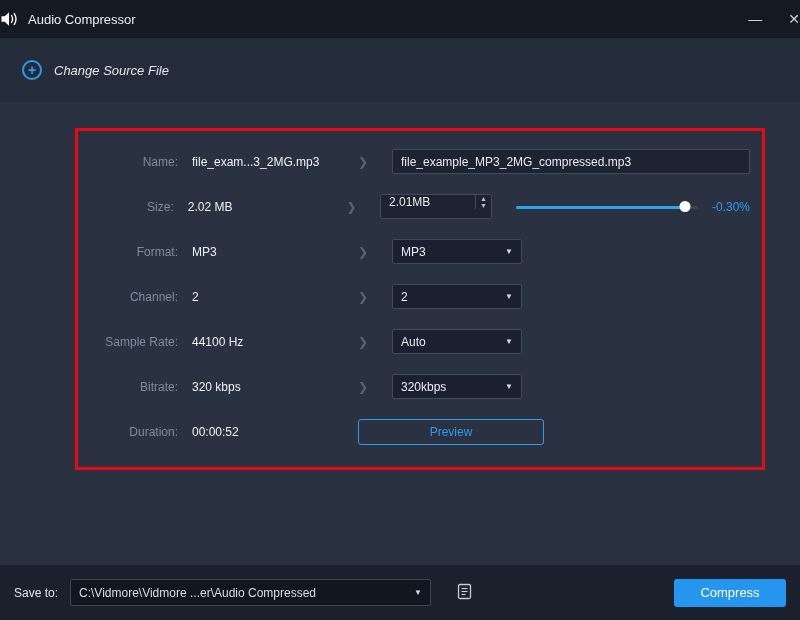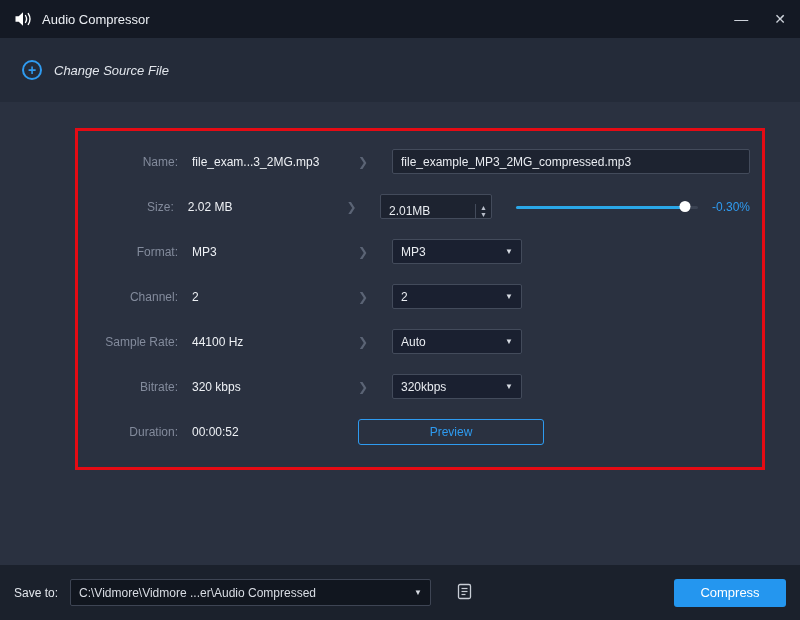--- a/index.html
+++ b/index.html
@@ -8,21 +8,21 @@
     font-family: "Liberation Sans", sans-serif;
     background: #2a3140;
     color: #e9ecf1;
     position: relative;
   }
 
   
   .titlebar {
     height: 38px; background: #141924;
     display: flex; align-items: center;
-    padding: 0 14px;
+    padding: 0 0;
   }
   .titlebar .app-icon { display: flex; align-items: center; }
   .titlebar-title { margin-left: 10px; font-size: 13px; color: #eceff4; }
   .win-controls { margin-left: auto; display: flex; align-items: center; gap: 26px; }
   .win-btn { color: #cdd2da; font-size: 14px; cursor: pointer; line-height: 1; }
 
   
   .toolbar {
     height: 64px; background: #242b39;
     display: flex; align-items: center;
@@ -55,21 +55,21 @@
   .text-input {
     flex: 1; height: 25px;
     background: #1d2330; border: 1px solid #434b5b; border-radius: 2px;
     color: #e9ecf1; font-size: 12px; padding: 0 8px;
     font-family: "Liberation Sans", sans-serif; outline: none;
   }
 
   .spinner {
     width: 112px; height: 25px;
     background: #1d2330; border: 1px solid #434b5b; border-radius: 2px;
-    display: flex; align-items: flex-end;
+    display: flex; align-items: flex-start;
   }
   .spinner-value { flex: 1; display: flex; align-items: center; padding-left: 8px; font-size: 12px; color: #e9ecf1; }
   .spinner-arrows { width: 16px; display: flex; flex-direction: column; border-left: 1px solid #434b5b; }
   .spinner-arrow { flex: 1; display: flex; align-items: center; justify-content: center; font-size: 7px; color: #b7bdc9; cursor: pointer; }
 
   .slider { margin-left: 24px; width: 182px; height: 12px; position: relative; cursor: pointer; }
   .slider-track { position: absolute; left: 0; right: 0; top: 5px; height: 3px; background: #3a4252; border-radius: 2px; }
   .slider-fill { position: absolute; left: 0; top: 5px; height: 3px; background: #2aa7e8; border-radius: 2px; }
   .slider-handle {
     position: absolute; top: 0px; width: 11px; height: 11px; border-radius: 50%;

